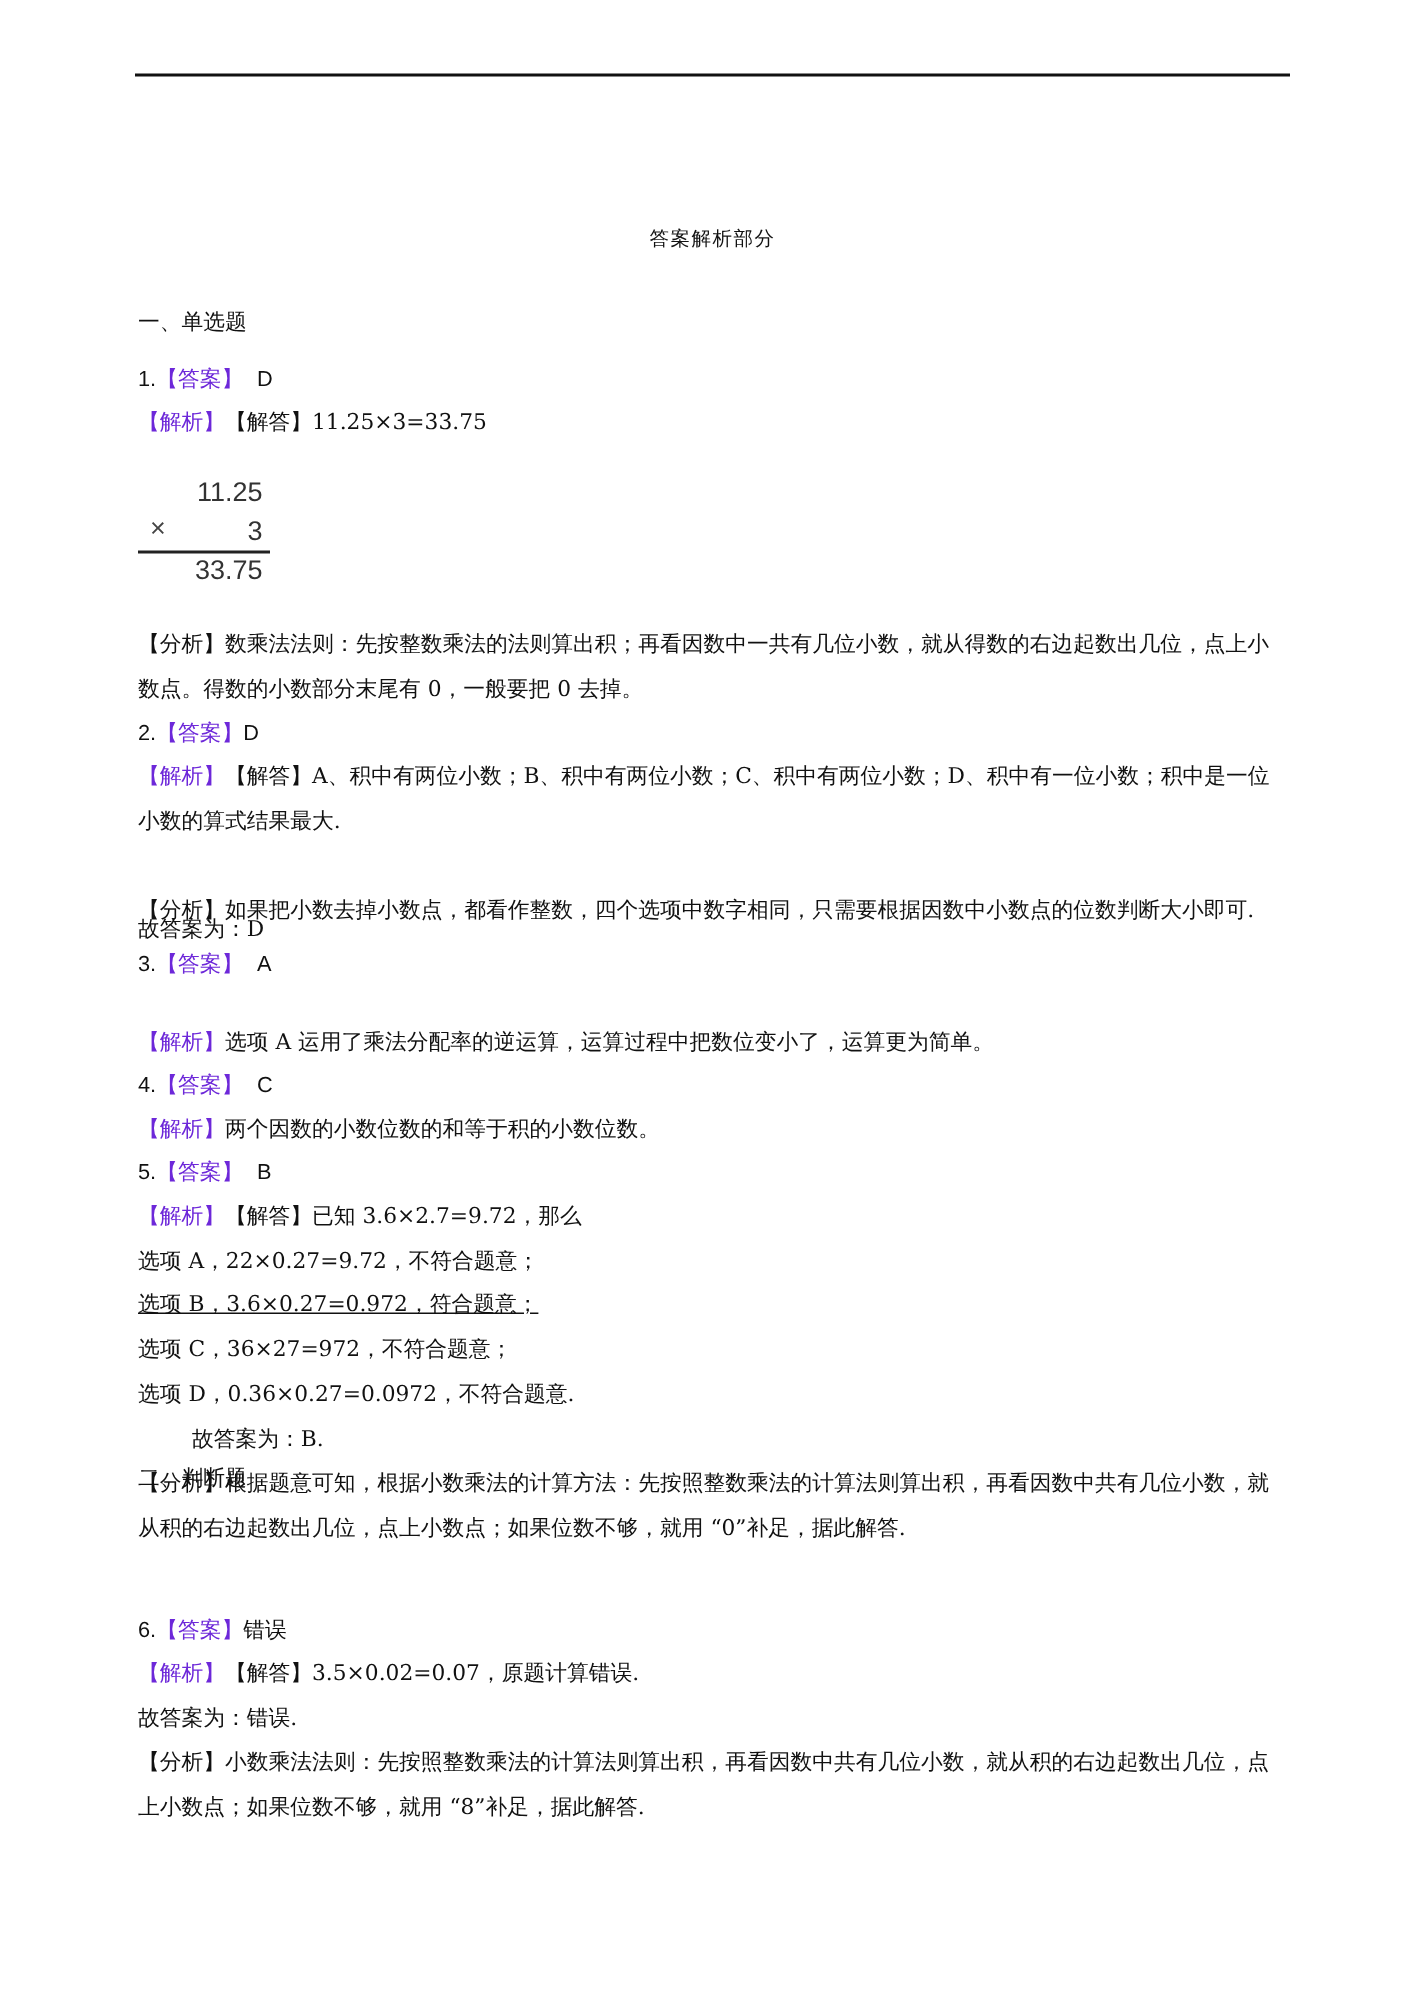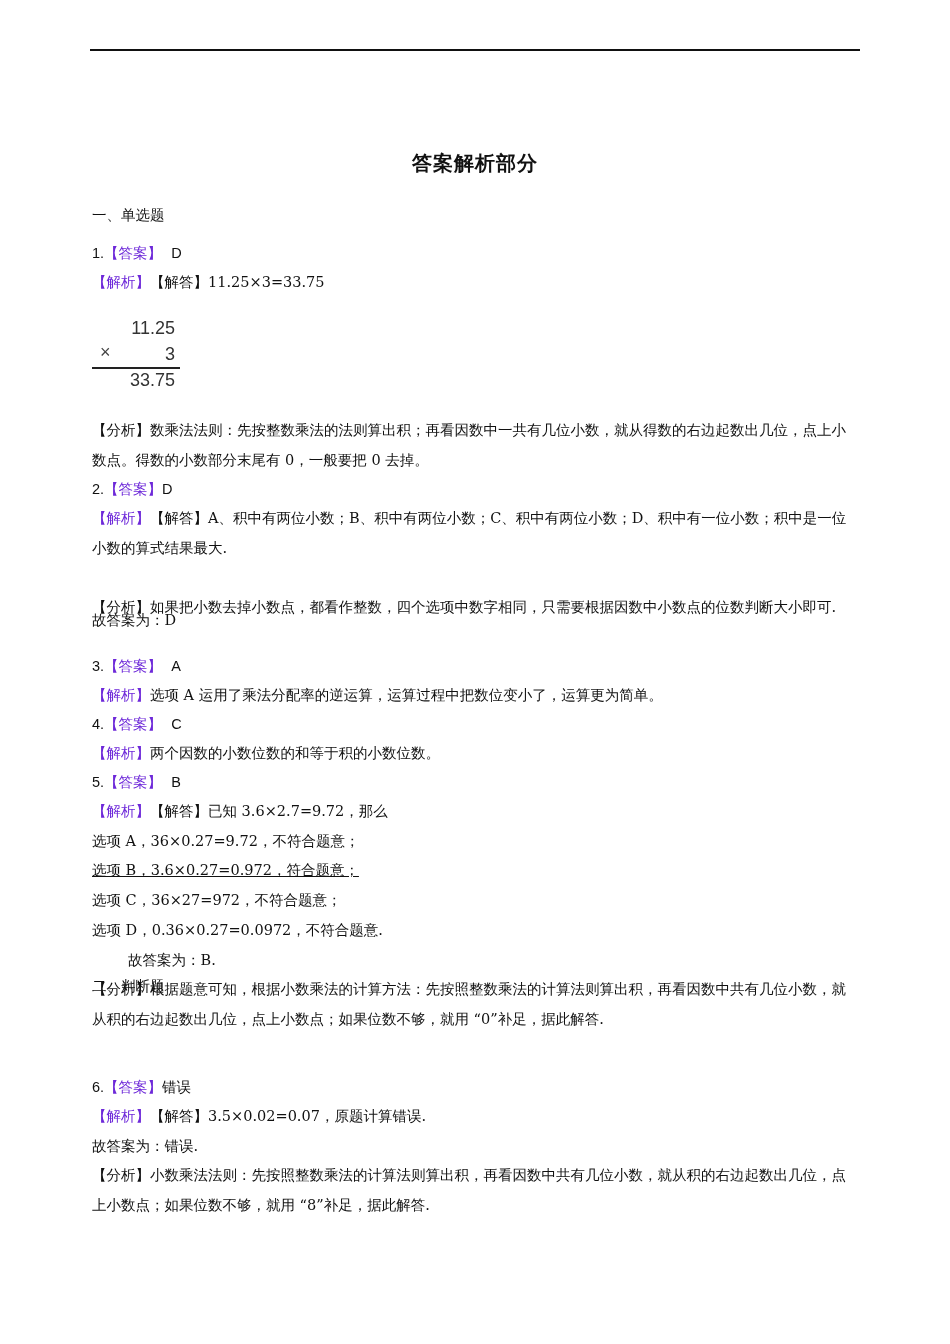--- a/index.html
+++ b/index.html
@@ -8,21 +8,21 @@
       font-family: "DejaVu Serif", "Liberation Serif", serif;
       color: #111111;
     }
     .top-rule {
       position: absolute; left: 90px; top: 49px; width: 770px; height: 2px;
       background: #111111;
     }
     .title {
       position: absolute; left: 0; top: 150px; width: 950px; text-align: center;
       font-family: "DejaVu Sans", "Liberation Sans", sans-serif;
-      font-weight: bold; font-size: 20px; letter-spacing: 1px; color: #111;
+      font-weight: normal; font-size: 13px; letter-spacing: 1px; color: #111;
     }
     .content {
       position: absolute; left: 92px; top: 0; width: 760px;
       font-size: 14.5px; line-height: 29.5px;
     }
     .line { position: absolute; left: 0; white-space: nowrap; }
     .wrap { position: absolute; left: 0; width: 760px; white-space: normal; }
     .tag { color: #6d28d9; }
     .num { font-family: "Liberation Sans", "DejaVu Sans", sans-serif; }
     .calc {
@@ -59,41 +59,41 @@
     <span class="num">2.</span><span class="tag">【答案】</span><span class="num">D</span>
   </div>
   <div class="wrap" style="top:504px;">
     <span class="tag">【解析】</span><span>【解答】A、积中有两位小数；B、积中有两位小数；C、积中有两位小数；D、积中有一位小数；积中是一位小数的算式结果最大.</span>
   </div>
   <div class="line" style="top:563px;margin-top:43px;">故答案为：D</div>
   <div class="wrap" style="top:593px;">
     <span>【分析】</span><span>如果把小数去掉小数点，都看作整数，四个选项中数字相同，只需要根据因数中小数点的位数判断大小即可.</span>
   </div>
 
-  <div class="line" style="top:652px;">
+  <div class="line" style="top:629px;">
     <span class="num">3.</span><span class="tag">【答案】</span>&nbsp;&nbsp;<span class="num">A</span>
   </div>
   <div class="line" style="top:681px;">
     <span class="tag">【解析】</span><span>选项 A 运用了乘法分配率的逆运算，运算过程中把数位变小了，运算更为简单。</span>
   </div>
 
   <div class="line" style="top:710px;">
     <span class="num">4.</span><span class="tag">【答案】</span>&nbsp;&nbsp;<span class="num">C</span>
   </div>
   <div class="line" style="top:739px;">
     <span class="tag">【解析】</span><span>两个因数的小数位数的和等于积的小数位数。</span>
   </div>
 
   <div class="line" style="top:768px;">
     <span class="num">5.</span><span class="tag">【答案】</span>&nbsp;&nbsp;<span class="num">B</span>
   </div>
   <div class="line" style="top:797px;">
     <span class="tag">【解析】</span><span>【解答】已知 3.6×2.7=9.72，那么</span>
   </div>
-  <div class="line" style="top:827px;">选项 A，36×0.27=9.72，不符合题意；</div>
+  <div class="line" style="top:827px;">选项 A，22×0.27=9.72，不符合题意；</div>
   <div class="line" style="top:856px;text-decoration:underline;">选项 B，3.6×0.27=0.972，符合题意；</div>
   <div class="line" style="top:886px;">选项 C，36×27=972，不符合题意；</div>
   <div class="line" style="top:916px;">选项 D，0.36×0.27=0.0972，不符合题意.</div>
   <div class="line" style="top:946px;margin-left:36px;">故答案为：B.</div>
   <div class="wrap" style="top:975px;">
     <span>【分析】</span><span>根据题意可知，根据小数乘法的计算方法：先按照整数乘法的计算法则算出积，再看因数中共有几位小数，就从积的右边起数出几位，点上小数点；如果位数不够，就用 “0”补足，据此解答.</span>
   </div>
 
   <div class="line" style="top:972px;">二、判断题</div>
 

